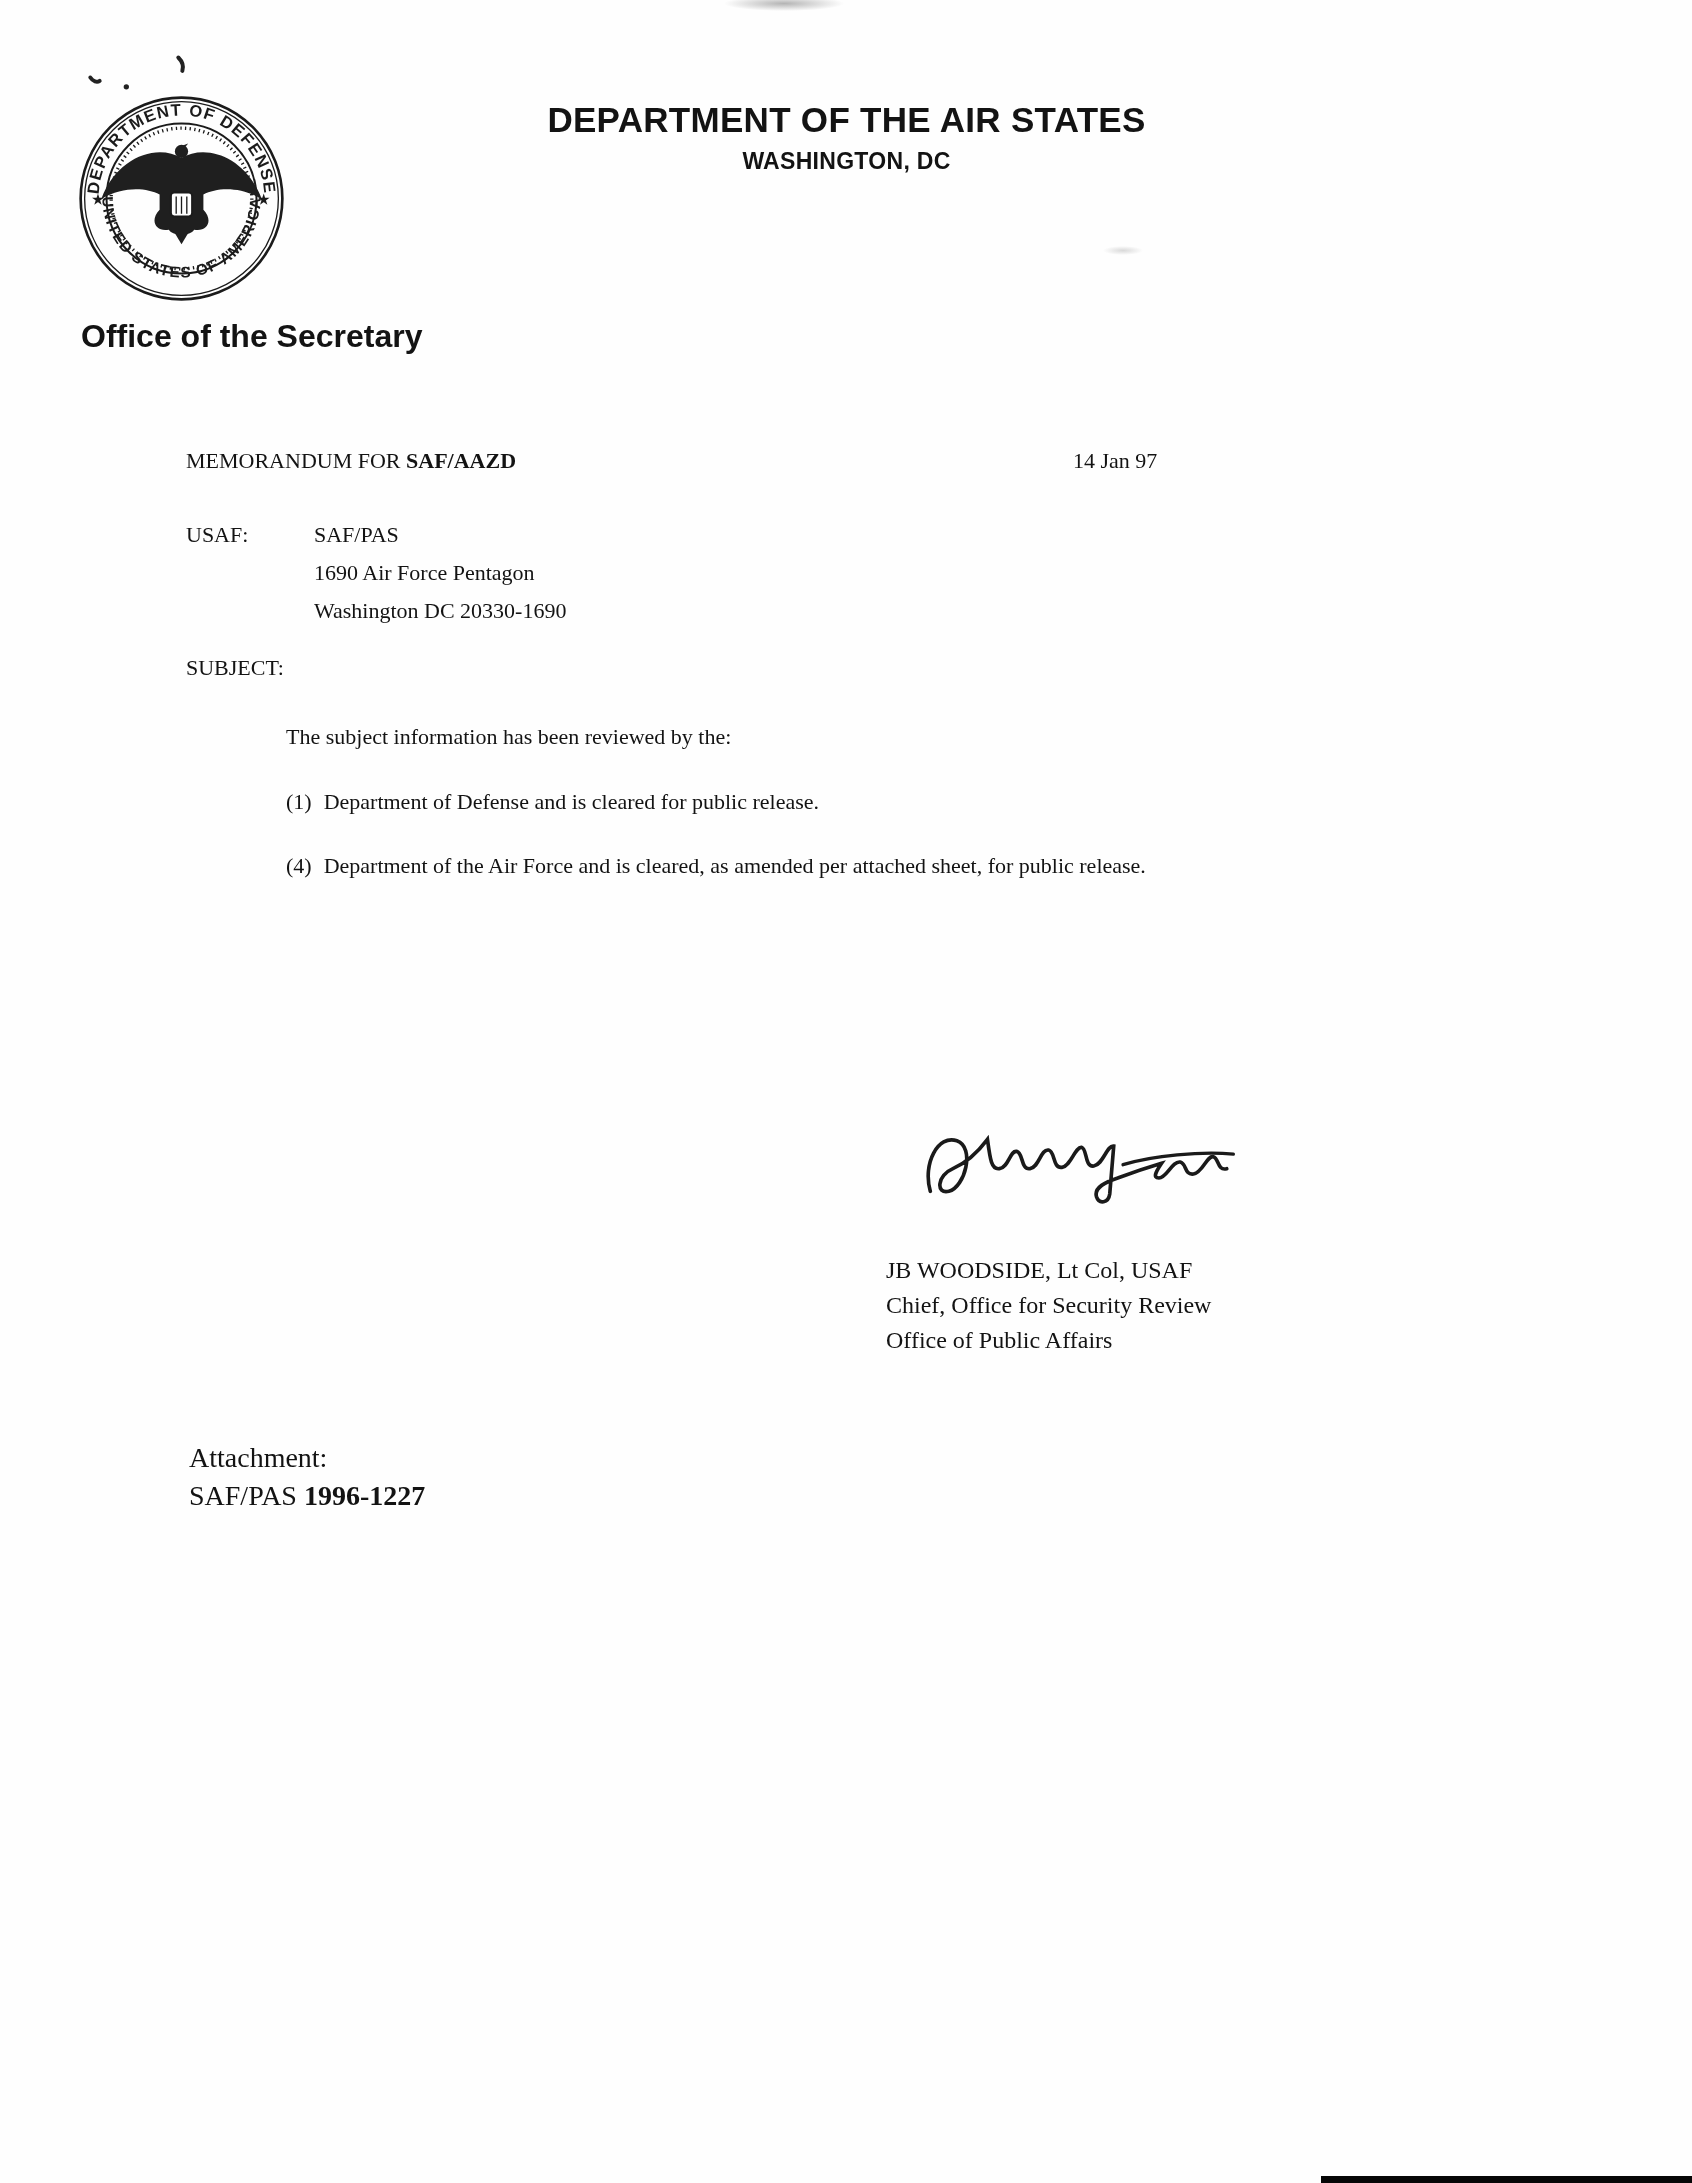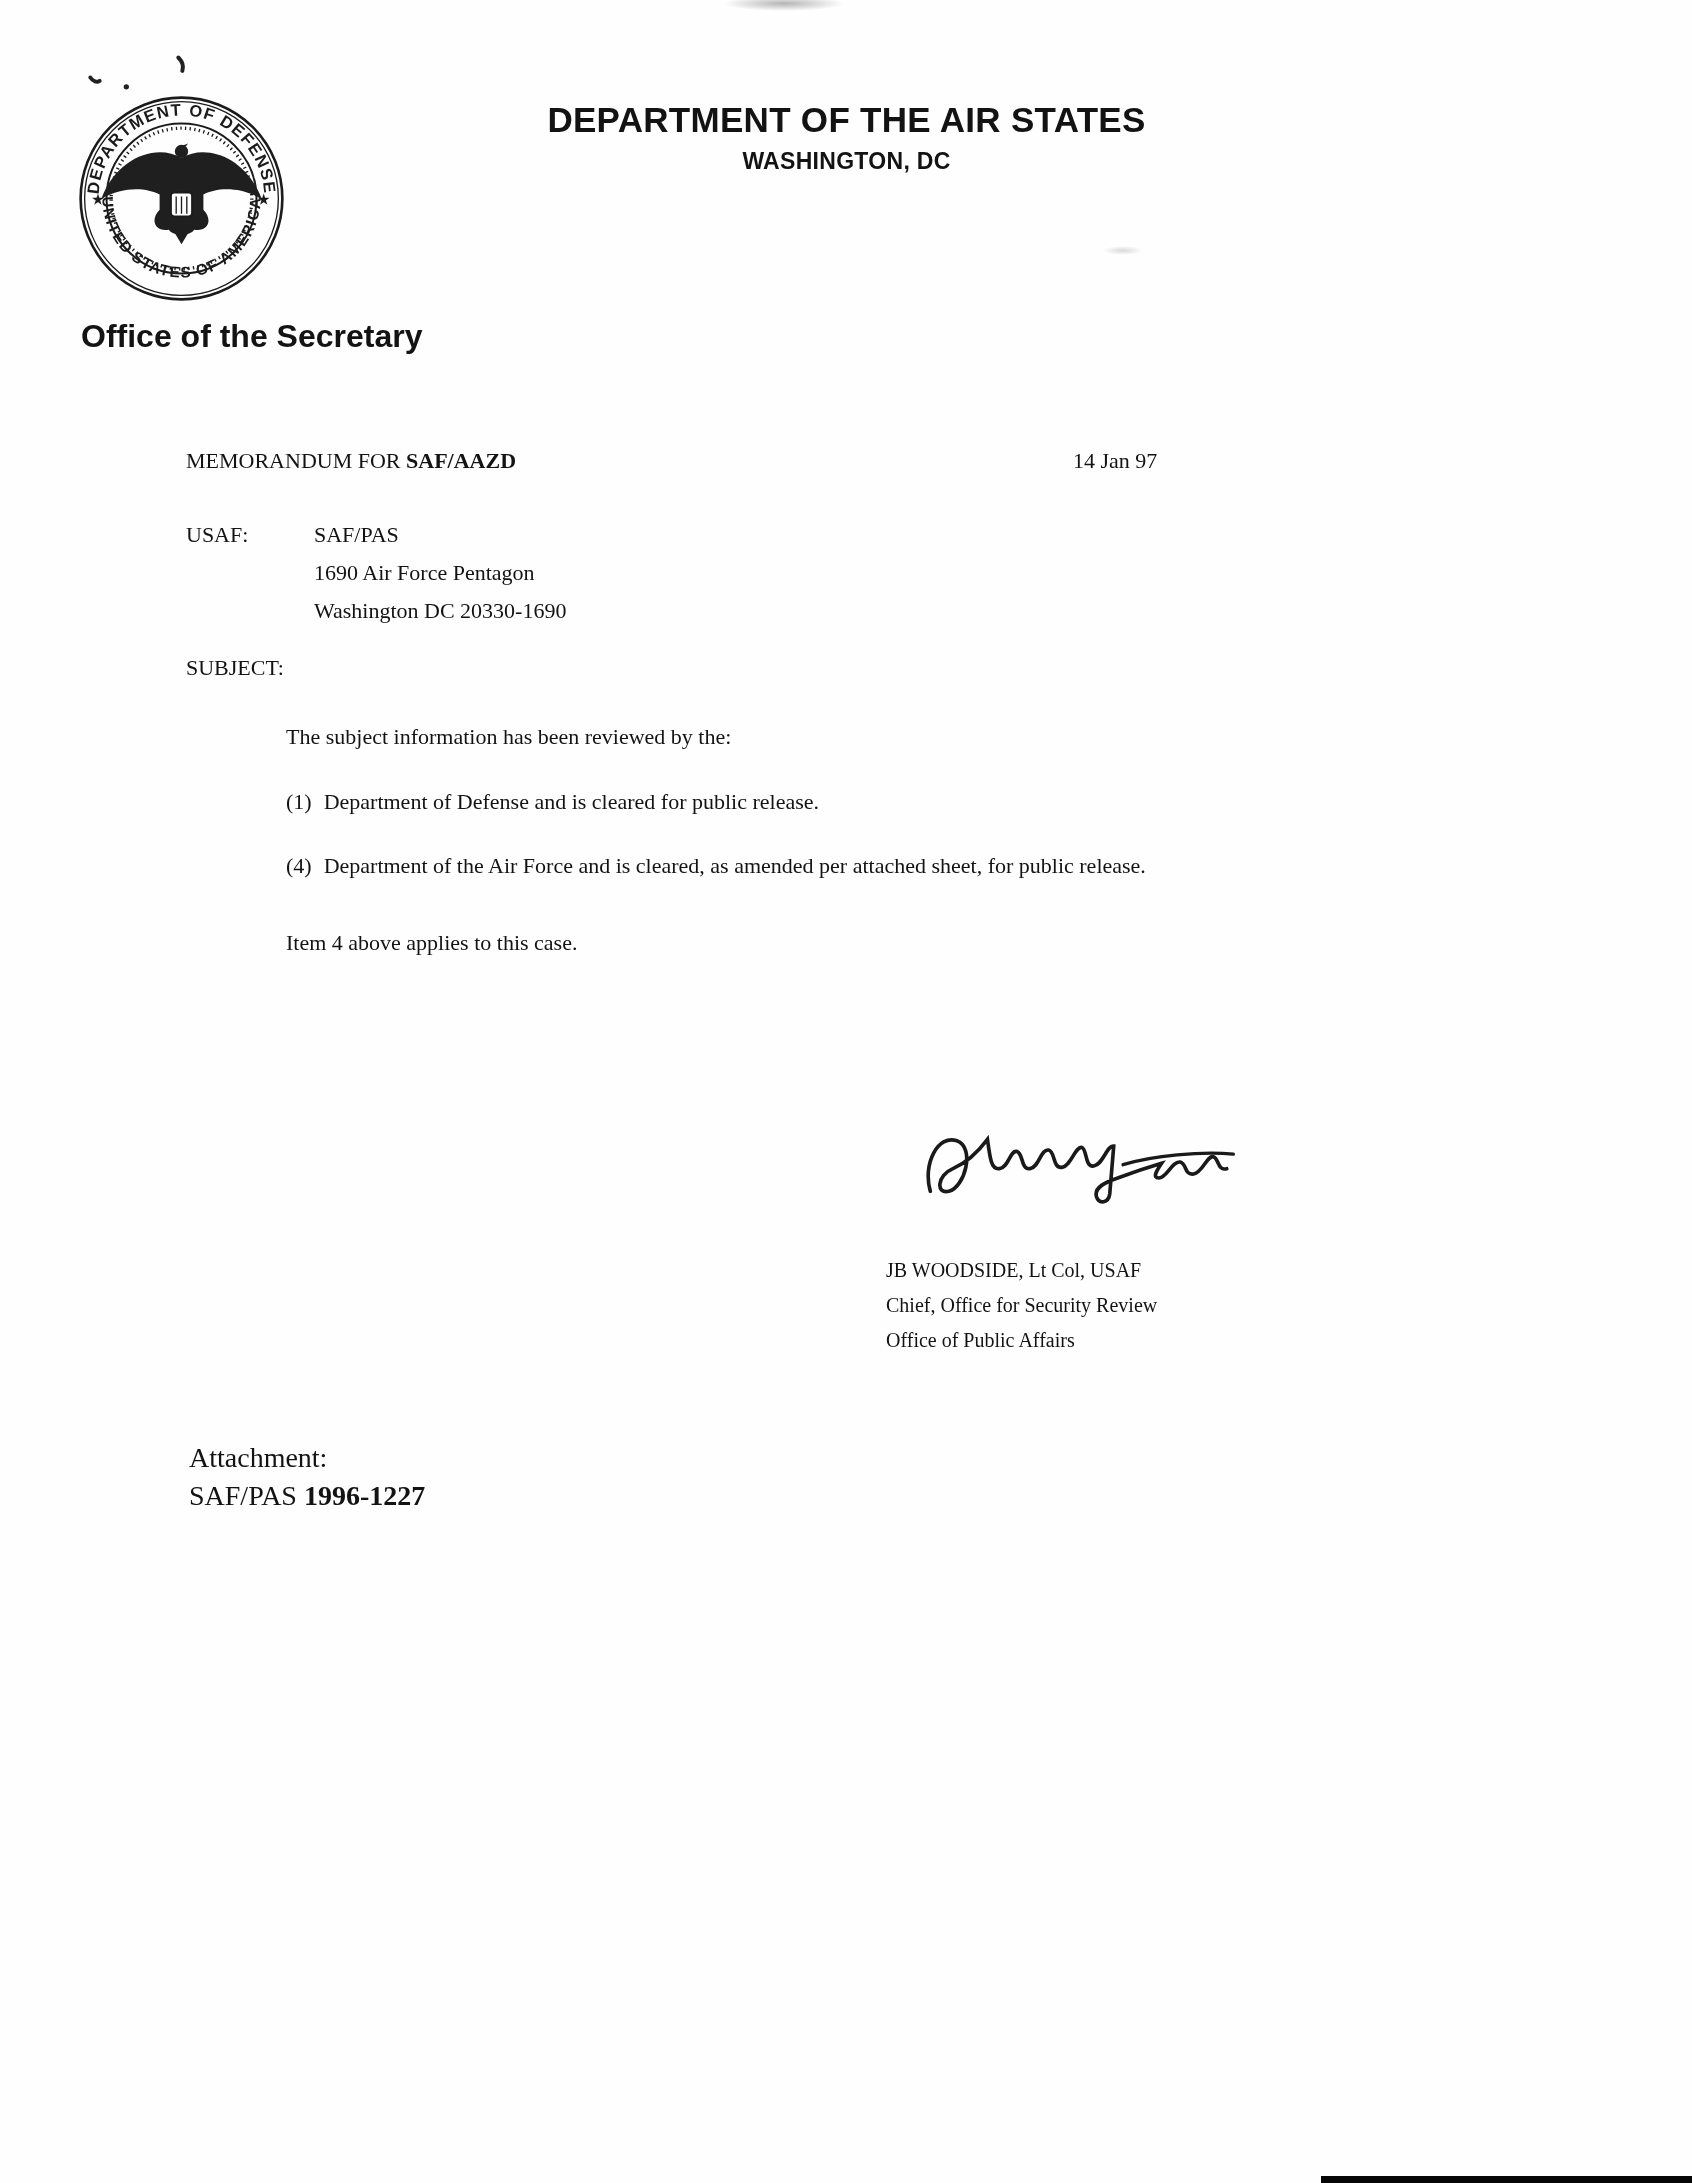--- a/index.html
+++ b/index.html
@@ -114,21 +114,21 @@
     position: absolute;
     left: 921px;
     top: 1122px;
     width: 319px;
     height: 100px;
   }
   .signature-block {
     position: absolute;
     left: 886px;
     top: 1253px;
-    font-size: 20px;
+    font-size: 24px;
     line-height: 35px;
   }
 
   
   .attachment-block {
     position: absolute;
     left: 189px;
     top: 1439px;
     font-size: 28px;
     line-height: 38px;
@@ -219,21 +219,20 @@
 
     <p class="intro-para" style="margin-bottom:0;">The subject information has been reviewed by the:</p>
 
     <p class="item" style="margin-bottom:0;">
       <span class="num">(1)</span><span>Department of Defense and is cleared for public release.</span>
     </p>
     <p class="item" style="margin-bottom:0;">
       <span class="num">(4)</span><span>Department of the Air Force and is cleared, as amended per attached sheet, for public release.</span>
     </p>
 
-    <p class="closing-para" style="margin-bottom:0;">Item 4 above applies to this case.</p>
   </div>
 
   <svg class="signature-scribble" viewBox="0 0 480 150">
     <path d="M14,104 C2,62 26,18 54,28 C82,38 66,98 42,104 C22,109 24,80 48,70 C76,58 94,34 100,26 C104,56 106,72 118,70 C132,68 134,42 144,44 C154,46 150,72 164,70 C178,68 180,40 192,42 C202,44 198,70 212,68 C226,66 232,36 242,38 C250,40 246,68 260,66 C274,64 280,34 290,36 L284,108 C282,122 268,124 264,112 C260,98 278,90 296,84 C318,76 342,68 362,62 C354,74 348,84 358,84 C370,84 378,58 390,60 C400,62 396,80 410,78 C424,76 430,50 440,52 C448,54 446,74 460,70" stroke="#1a1a1a" stroke-width="5.5" fill="none" stroke-linecap="round"></path>
     <path d="M304,64 C350,50 420,44 470,48" stroke="#1a1a1a" stroke-width="5" fill="none" stroke-linecap="round"></path>
   </svg>
 
   <div class="signature-block">
     <div>JB WOODSIDE, Lt Col, USAF</div>
     <div>Chief, Office for Security Review</div>

